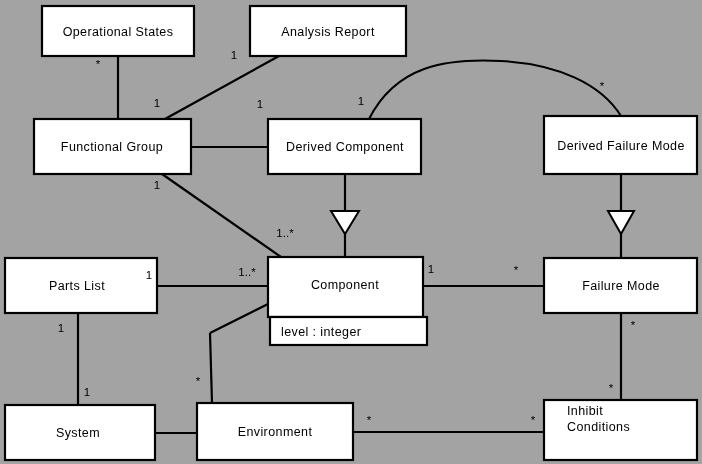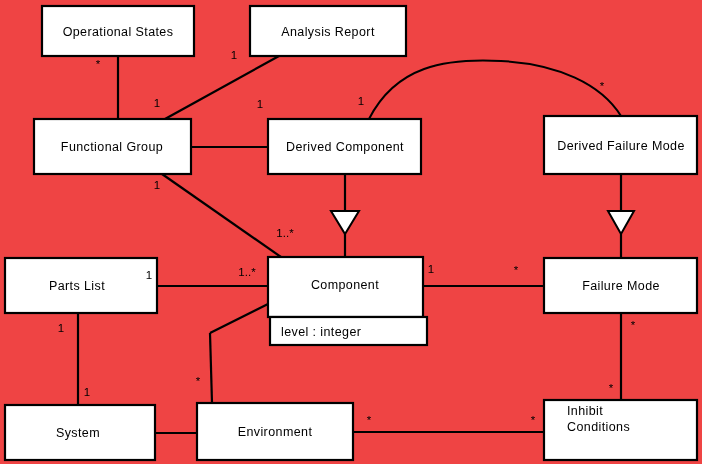--- a/index.html
+++ b/index.html
@@ -4,21 +4,21 @@
 <style>
   html, body {
     margin: 0;
     padding: 0;
     background: #ffffff;
   }
   #diagram-root {
     position: relative;
     width: 702px;
     height: 464px;
-    background: #ef4444;
+    background: #a3a3a3;
     overflow: hidden;
     font-family: "Liberation Sans", sans-serif;
   }
   svg#uml-canvas {
     display: block;
     width: 702px;
     height: 464px;
   }
   .cls-box {
     fill: #ffffff;

